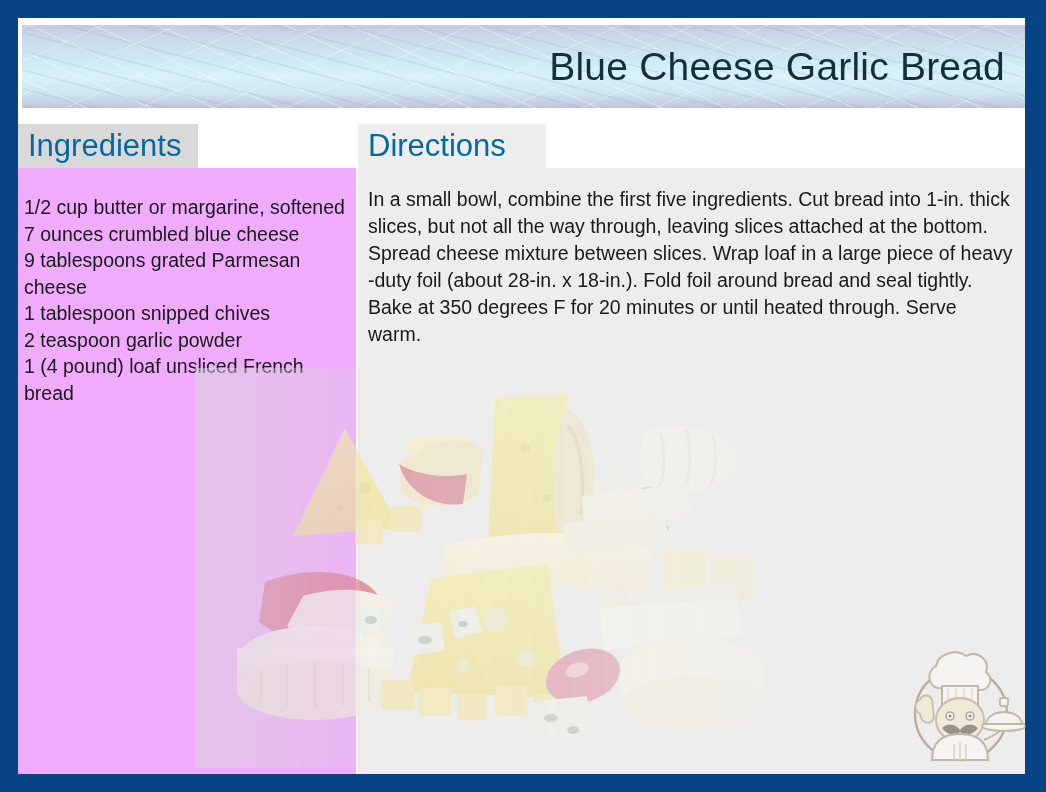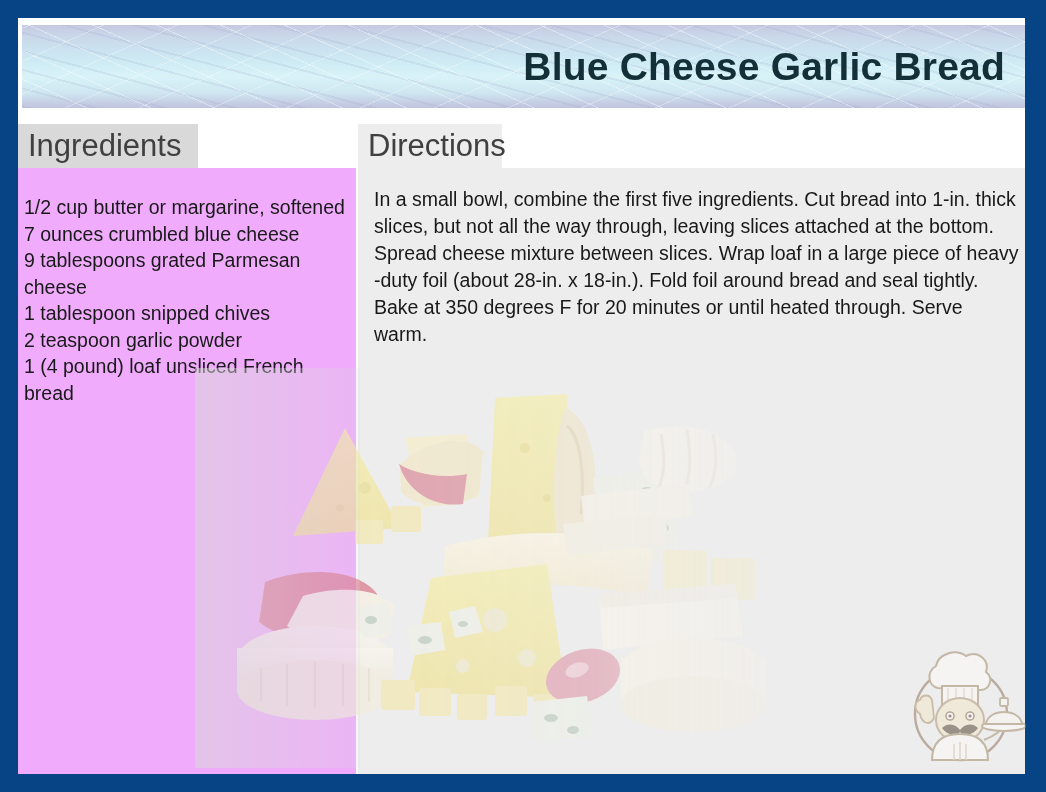--- a/index.html
+++ b/index.html
@@ -26,32 +26,32 @@
     background:
       repeating-linear-gradient(24deg, rgba(255,255,255,0.38) 0px, rgba(255,255,255,0.38) 1px, rgba(0,0,0,0) 1px, rgba(0,0,0,0) 26px),
       repeating-linear-gradient(-24deg, rgba(255,255,255,0.30) 0px, rgba(255,255,255,0.30) 1px, rgba(0,0,0,0) 1px, rgba(0,0,0,0) 30px),
       repeating-linear-gradient(15deg, rgba(150,160,195,0.17) 0px, rgba(150,160,195,0.17) 2px, rgba(0,0,0,0) 2px, rgba(0,0,0,0) 18px),
       linear-gradient(to bottom, #c6c9e0 0%, #c9d8ea 14%, #cdeaf4 42%, #d8f3f8 62%, #cfe6f1 82%, #bfc3dd 100%);
     overflow:hidden;
   }
   #banner-title{
     position:absolute;right:20px;top:50%;transform:translateY(-50%);
     font-size:39px;color:#132f38;letter-spacing:0.2px;
-    white-space:nowrap;font-weight:700;
+    white-space:nowrap;font-weight:400;
   }
 
   
   .section-tab{
     position:absolute;height:44px;
     display:flex;align-items:center;
     padding-left:10px;box-sizing:border-box;
-    font-size:31px;color:#404040;font-weight:400;
+    font-size:31px;color:#0369a1;font-weight:400;
   }
   #ingredients-tab{left:18px;top:124px;width:180px;background:#d9d9d9;}
-  #directions-tab{left:358px;top:124px;width:144px;background:#ededed;}
+  #directions-tab{left:358px;top:124px;width:188px;background:#ededed;}
 
   
   #ingredients-panel{
     position:absolute;left:18px;top:168px;width:338px;height:606px;
     background:#f0abfc;overflow:hidden;
   }
   #directions-panel{
     position:absolute;left:358px;top:168px;width:667px;height:606px;
     background:#ededed;overflow:hidden;
   }
@@ -59,21 +59,20 @@
   #ingredients-list{
     position:absolute;left:6px;top:26px;right:8px;
     font-size:19.5px;line-height:26.5px;color:#191919;
   }
   #ingredients-list .ing-line{white-space:pre-wrap;}
 
   #directions-text{
     position:absolute;left:10px;top:18px;width:645px;
     font-size:19.5px;line-height:27px;color:#191919;
     text-align:left;
-    margin-left:6px;
   }
 
   
   #cheese-wrap{
     position:absolute;left:195px;top:368px;width:640px;height:400px;
     pointer-events:none;
   }
   #cheese-wrap svg{display:block;width:100%;height:100%;}
   .fade-left{
     position:absolute;left:0;top:0;width:165px;height:100%;

